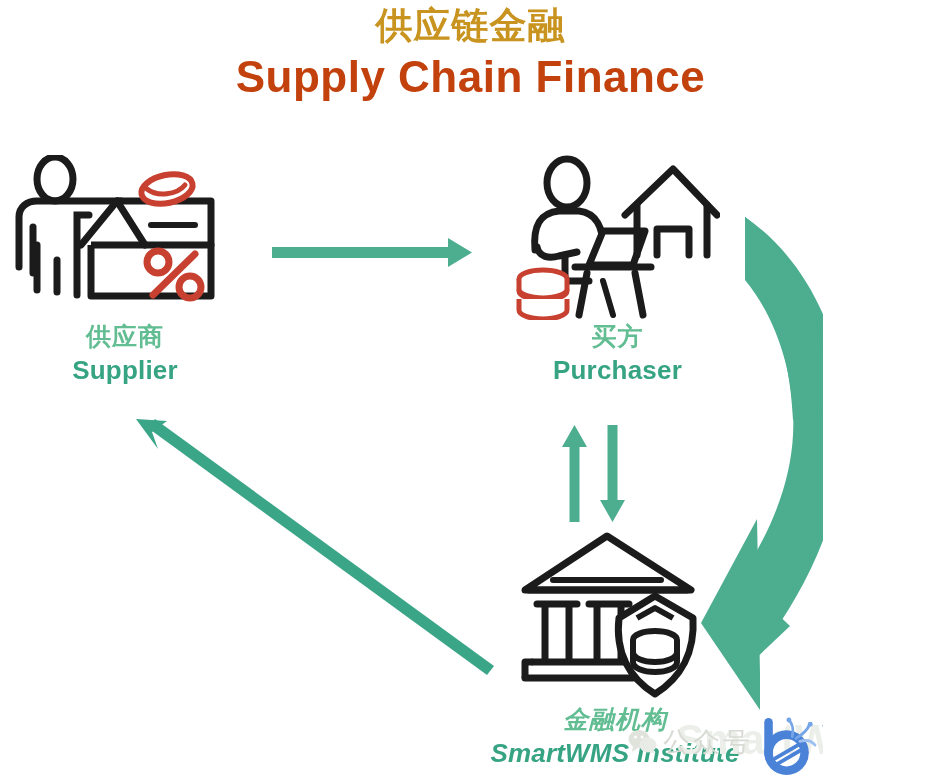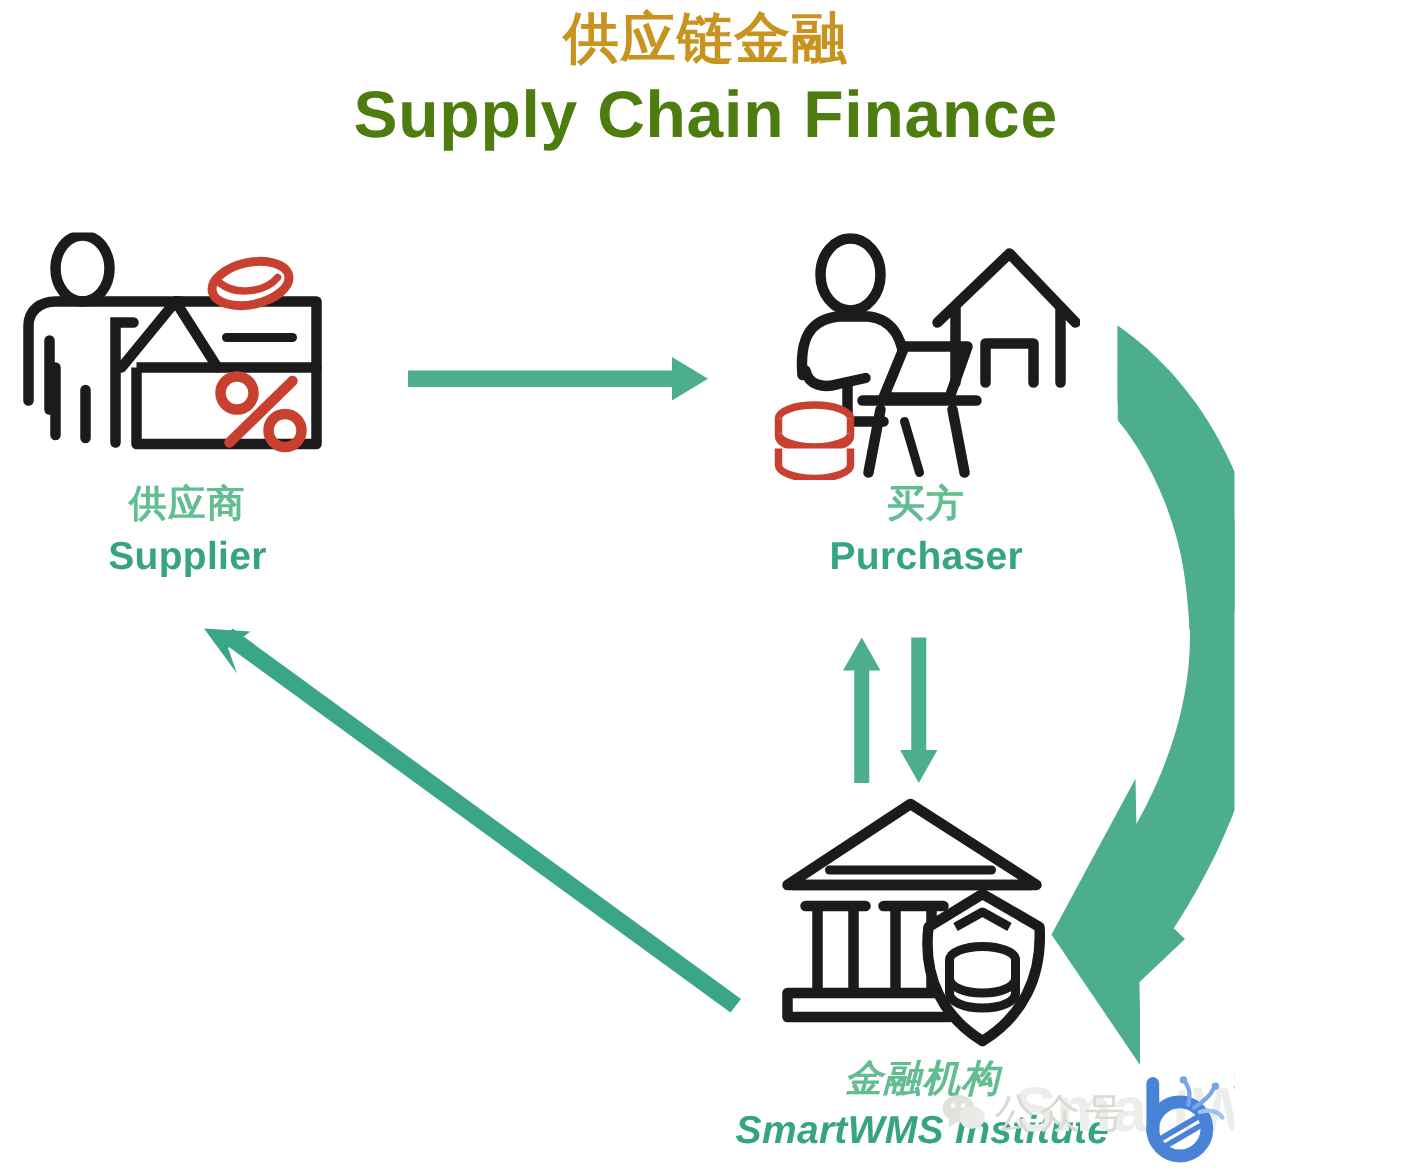--- a/index.html
+++ b/index.html
@@ -33,21 +33,21 @@
     font-weight: bold;
     letter-spacing: 1px;
     color: #c8941f;
     line-height: 44px;
     margin-top: 4px;
   }
   .title-en {
     font-size: 44px;
     font-weight: bold;
     letter-spacing: 0.5px;
-    color: #4d7c0f;
+    color: #c2410c;
     line-height: 54px;
     margin-top: 2px;
   }
 
   
   .node {
     position: absolute;
   }
   .node-icon {
     display: block;

